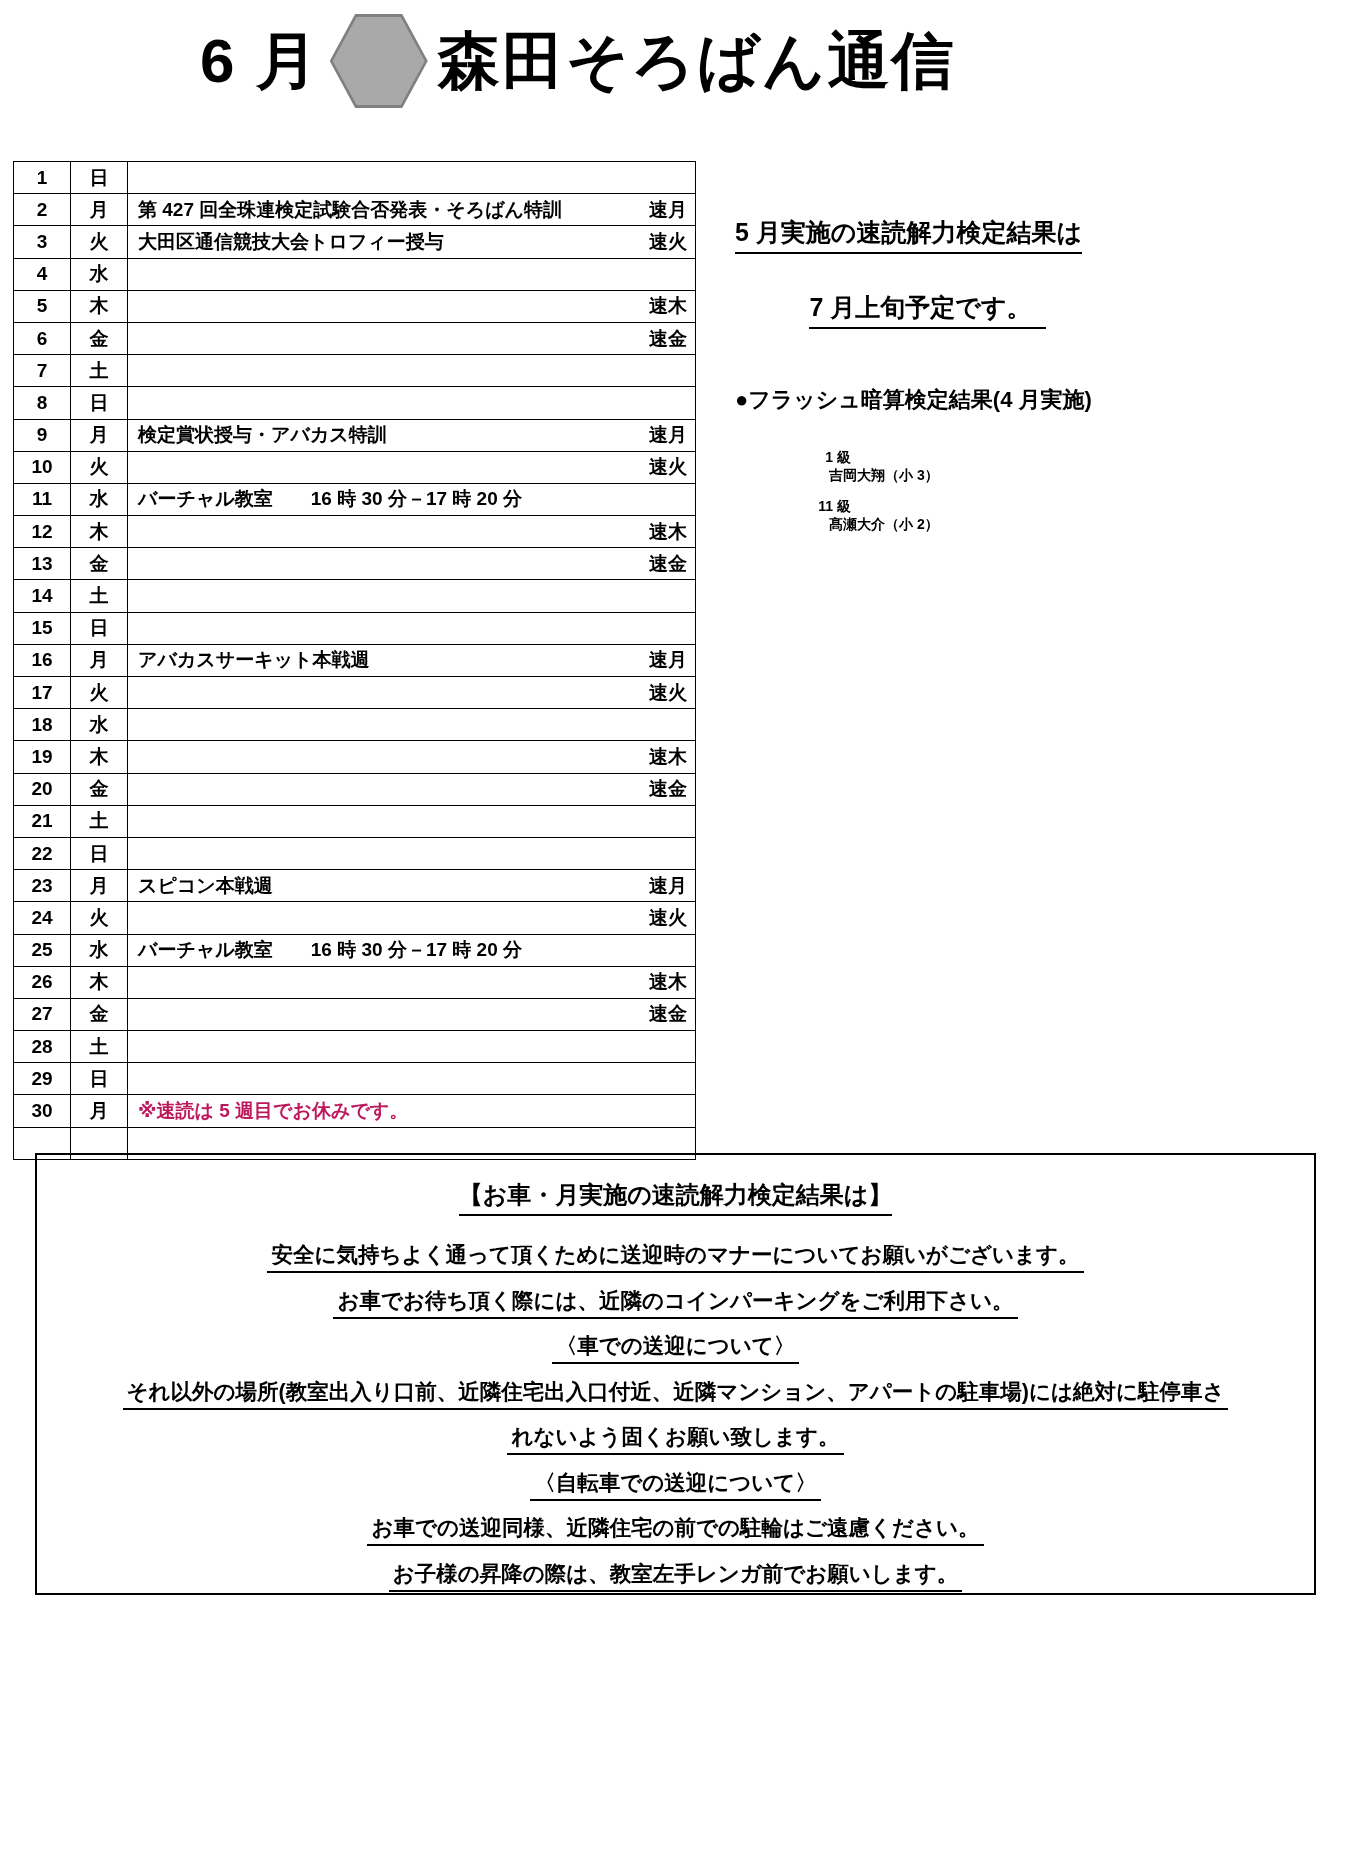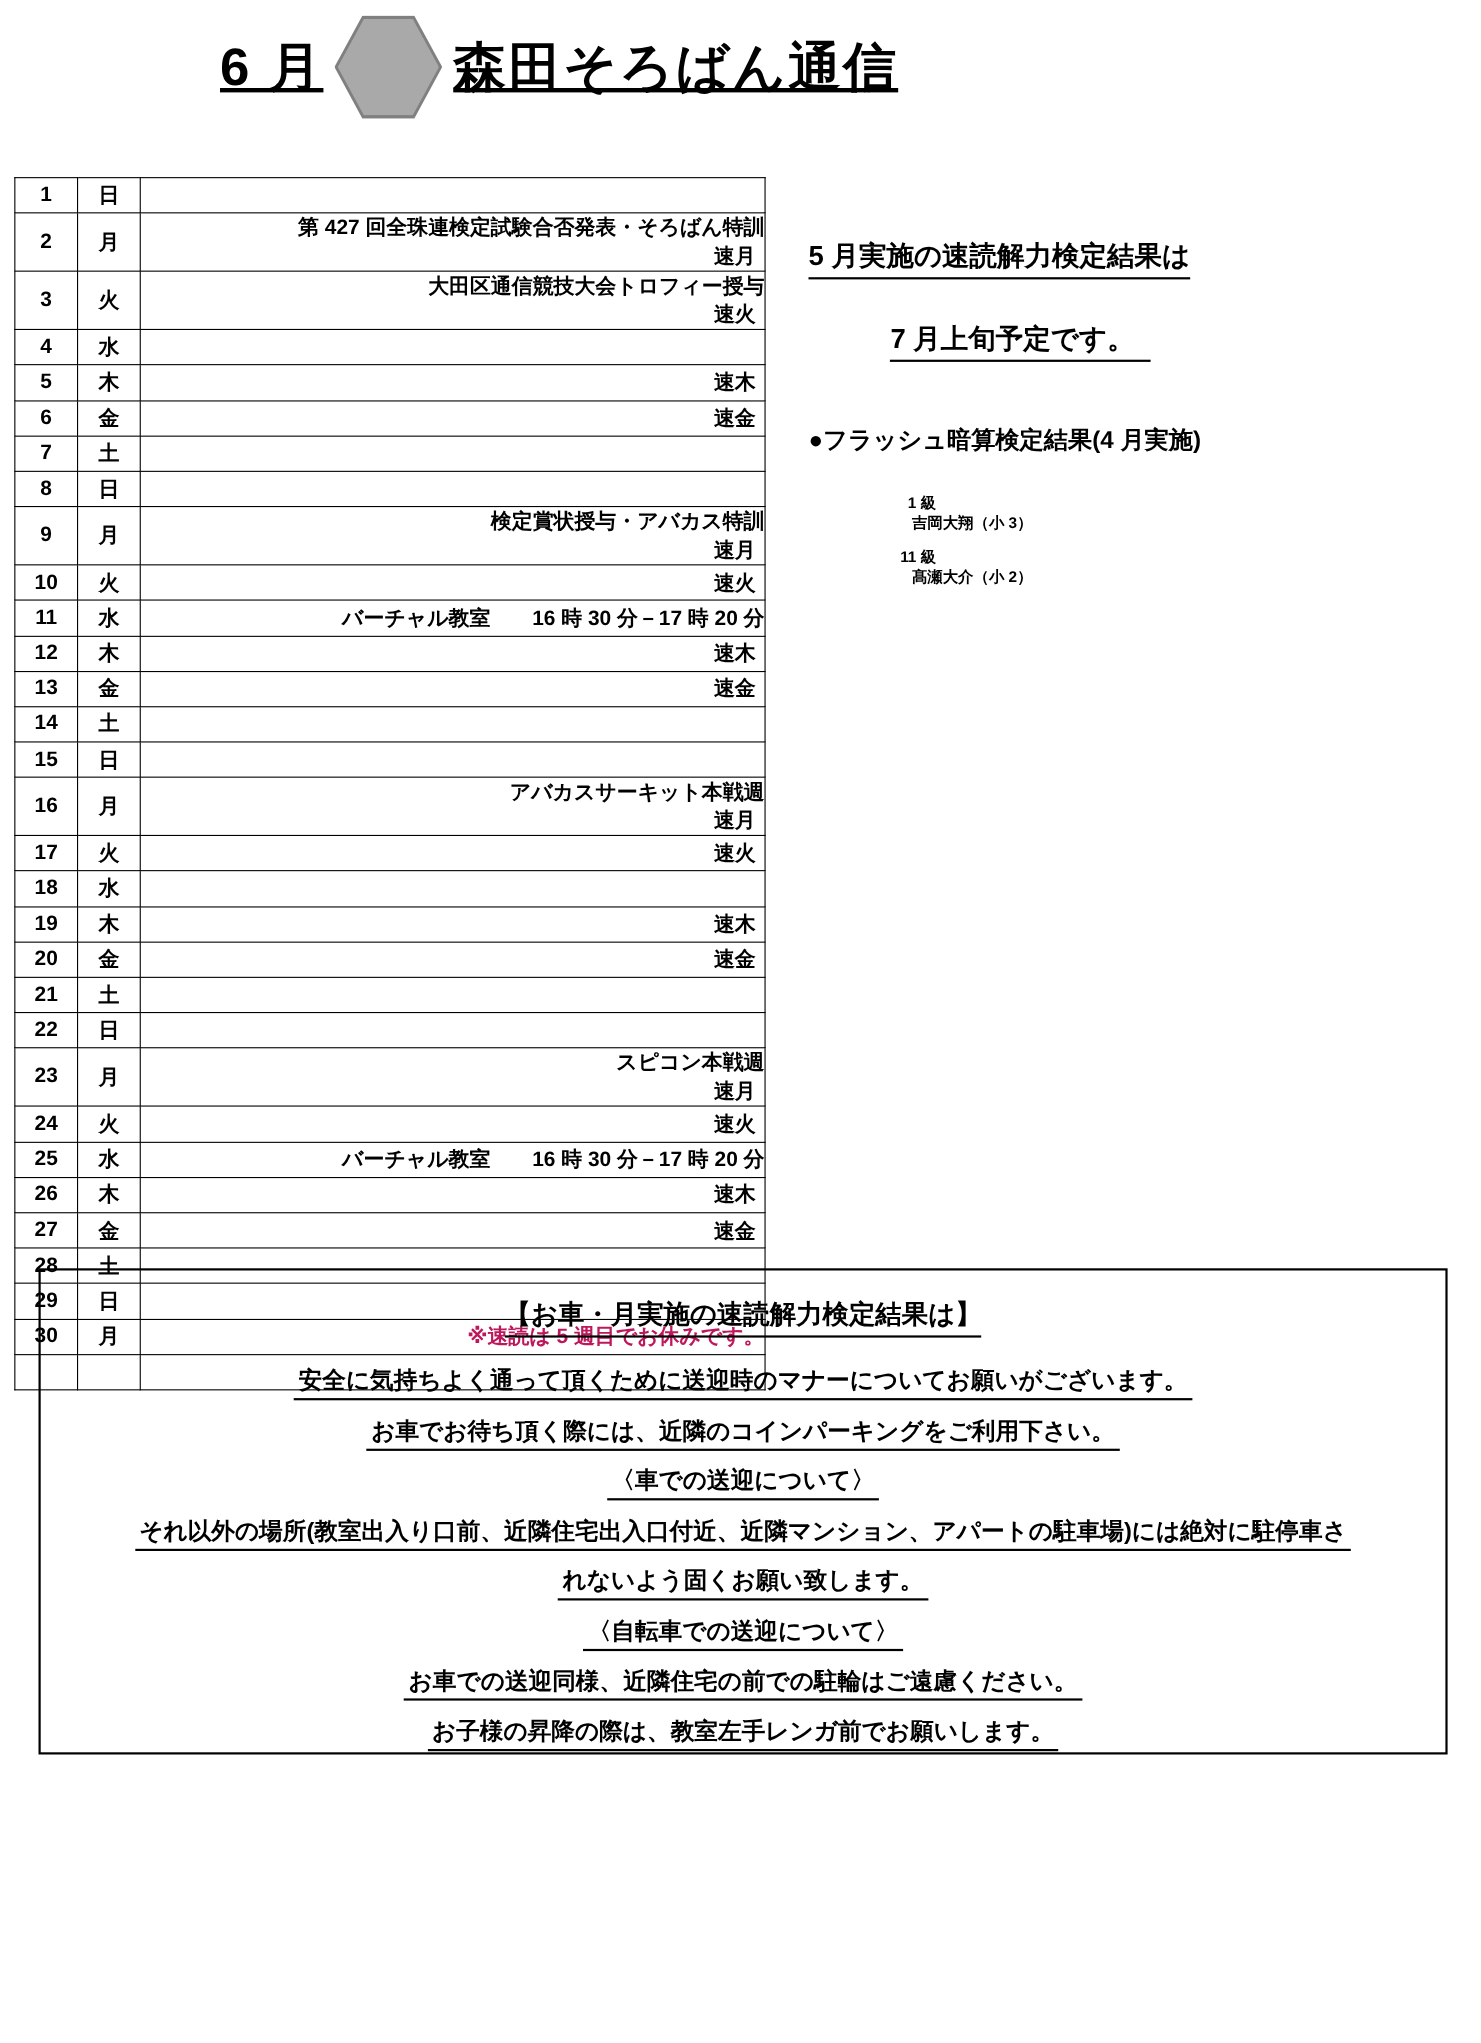--- a/index.html
+++ b/index.html
@@ -6,21 +6,21 @@
   .page {
     position:relative; width:1346px; height:1857px; background:#fff;
     font-family:"Liberation Sans","DejaVu Sans",sans-serif;
     color:#000; font-weight:bold;
   }
 
   
   .title-row {
     position:absolute; left:200px; top:14px;
     display:flex; align-items:center; gap:6px;
-    font-size:48px; letter-spacing:2px; white-space:nowrap;text-decoration:underline;
+    font-size:62px; letter-spacing:2px; white-space:nowrap;
   }
   .hexagon-outer {
     width:98px; height:94px; background:#808080;
     clip-path:polygon(0% 50%, 26% 0%, 74% 0%, 100% 50%, 74% 100%, 26% 100%);
     display:flex; align-items:center; justify-content:center;
     margin:0 4px;
   }
   .hexagon-inner {
     width:92px; height:88px; background:#A9A9A9;
     clip-path:polygon(0% 50%, 26% 0%, 74% 0%, 100% 50%, 74% 100%, 26% 100%);
@@ -29,21 +29,21 @@
   
   table.calendar {
     position:absolute; left:13px; top:161px; width:682px;
     border-collapse:collapse; table-layout:fixed;
   }
   table.calendar td {
     border:1.6px solid #000; height:31.2px; padding:0;
     font-size:19px; vertical-align:middle; overflow:hidden; white-space:nowrap;
   }
   td.c-day, td.c-wd { text-align:center; font-size:20px; }
-  .event-wrap { display:flex; justify-content:space-between; align-items:flex-end; width:100%;flex-direction:column; }
+  .event-wrap { display:flex; justify-content:space-between; align-items:flex-start; width:100%; }
   .event-text { padding-left:10px; }
   .event-tag  { padding-right:8px; }
 
   
   .side-panel { position:absolute; left:735px; top:216px; width:385px; }
   .sp-line1 { font-size:25px; white-space:nowrap; }
   .sp-line2 { font-size:25px; margin-top:37px; text-align:center; white-space:nowrap; }
   .sp-line2 .ul { padding-right:14px; }
   .sp-flash { font-size:22px; margin-top:56px; white-space:nowrap; }
   .sp-results { margin-top:34px; padding-left:48px; }

